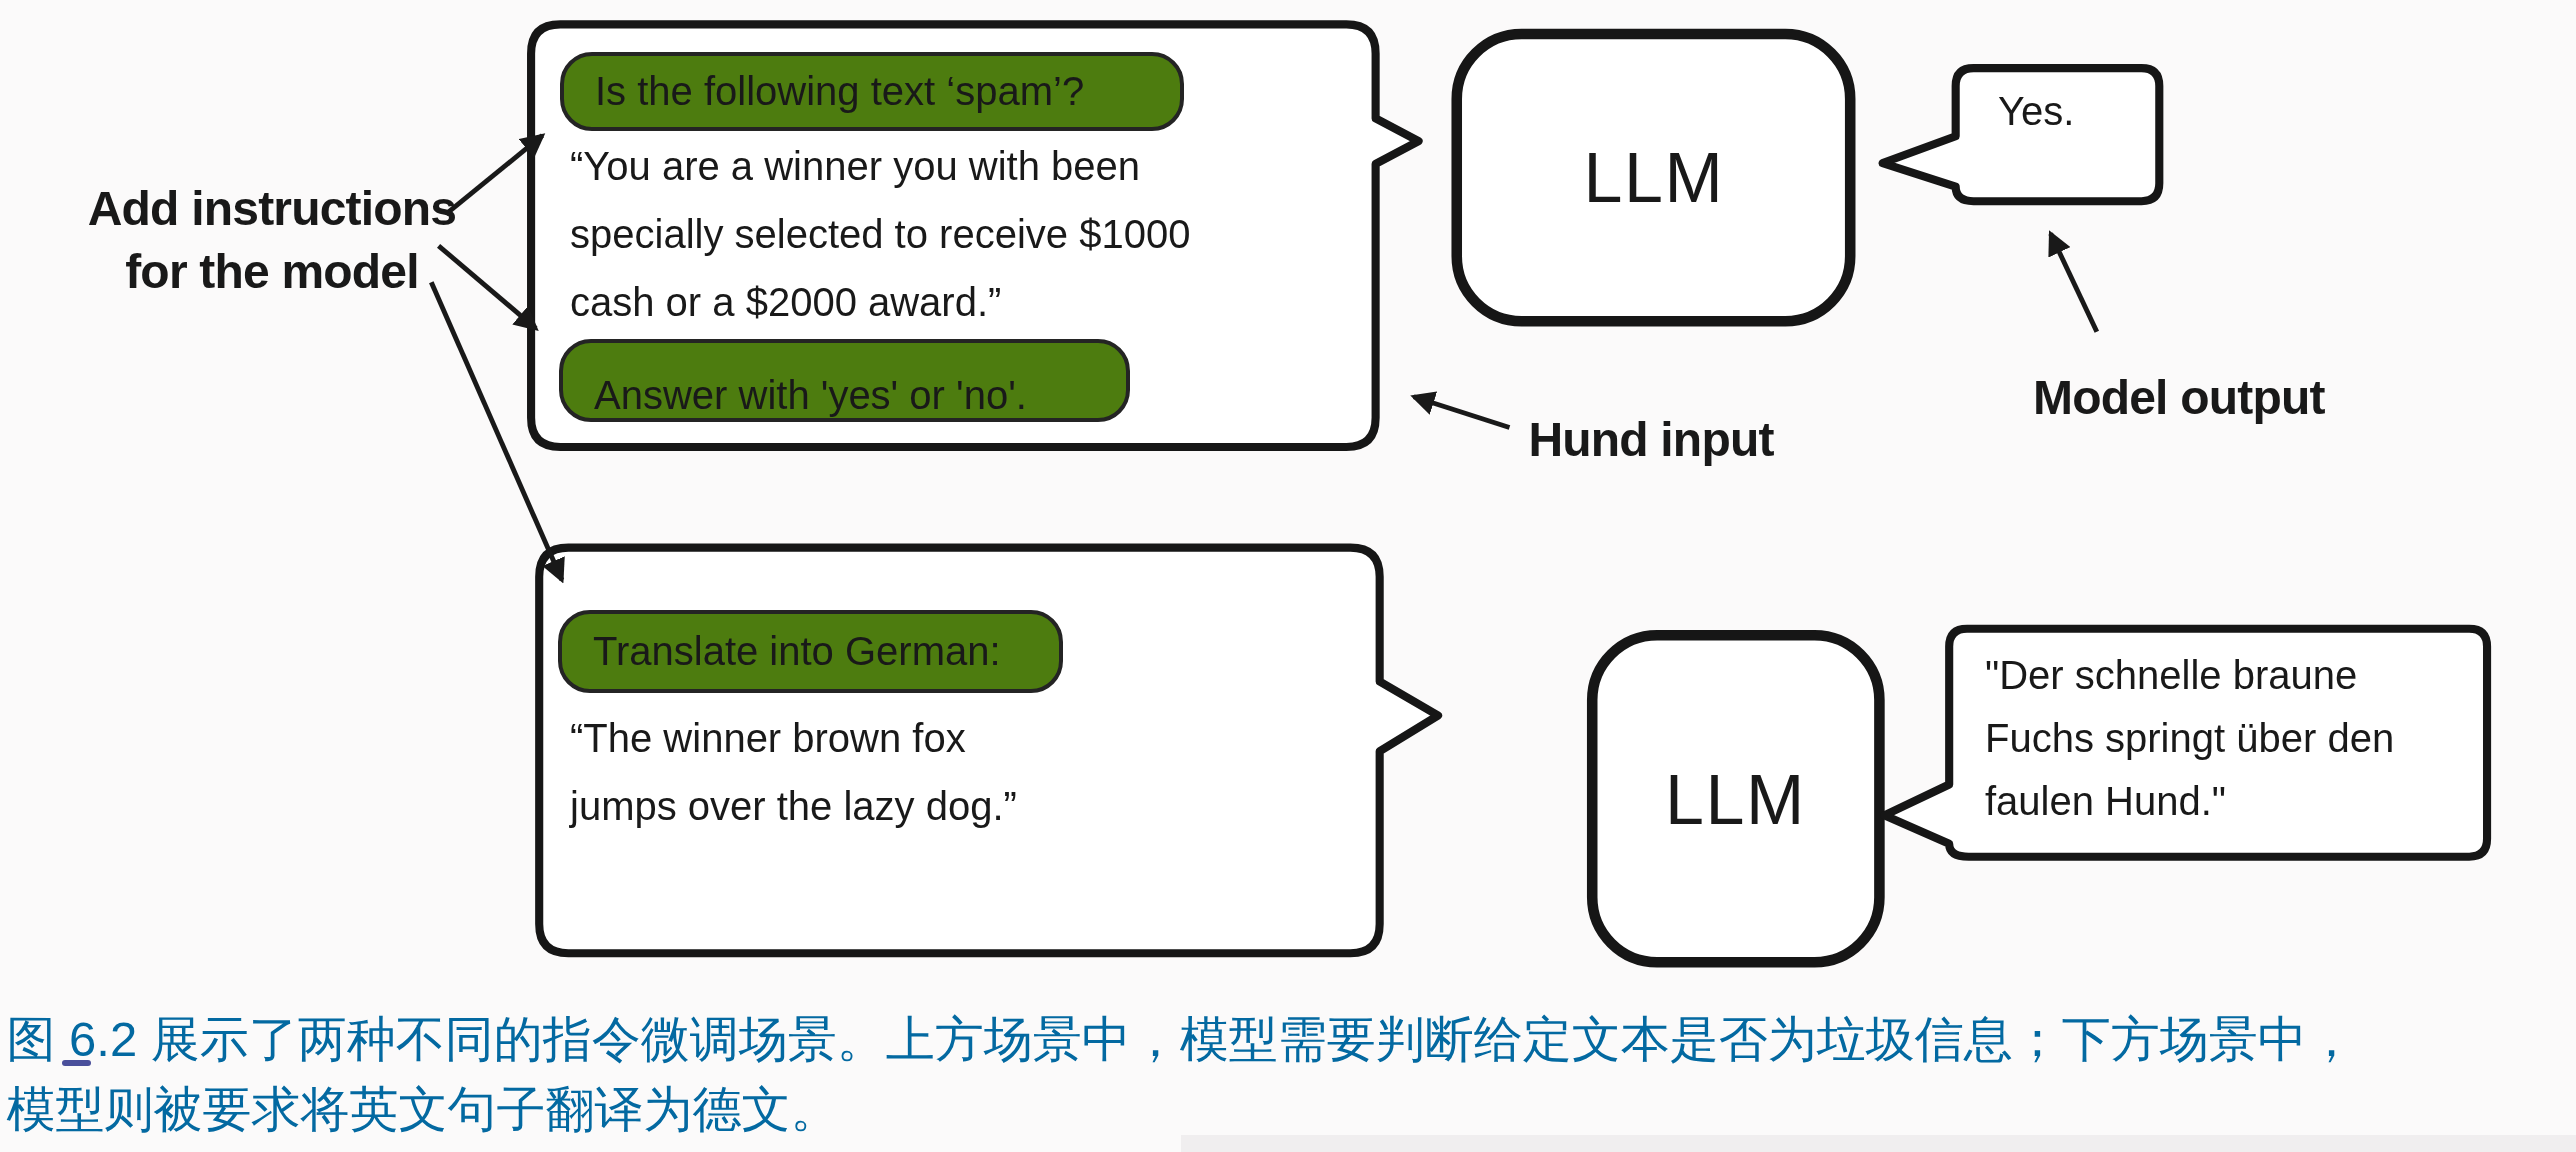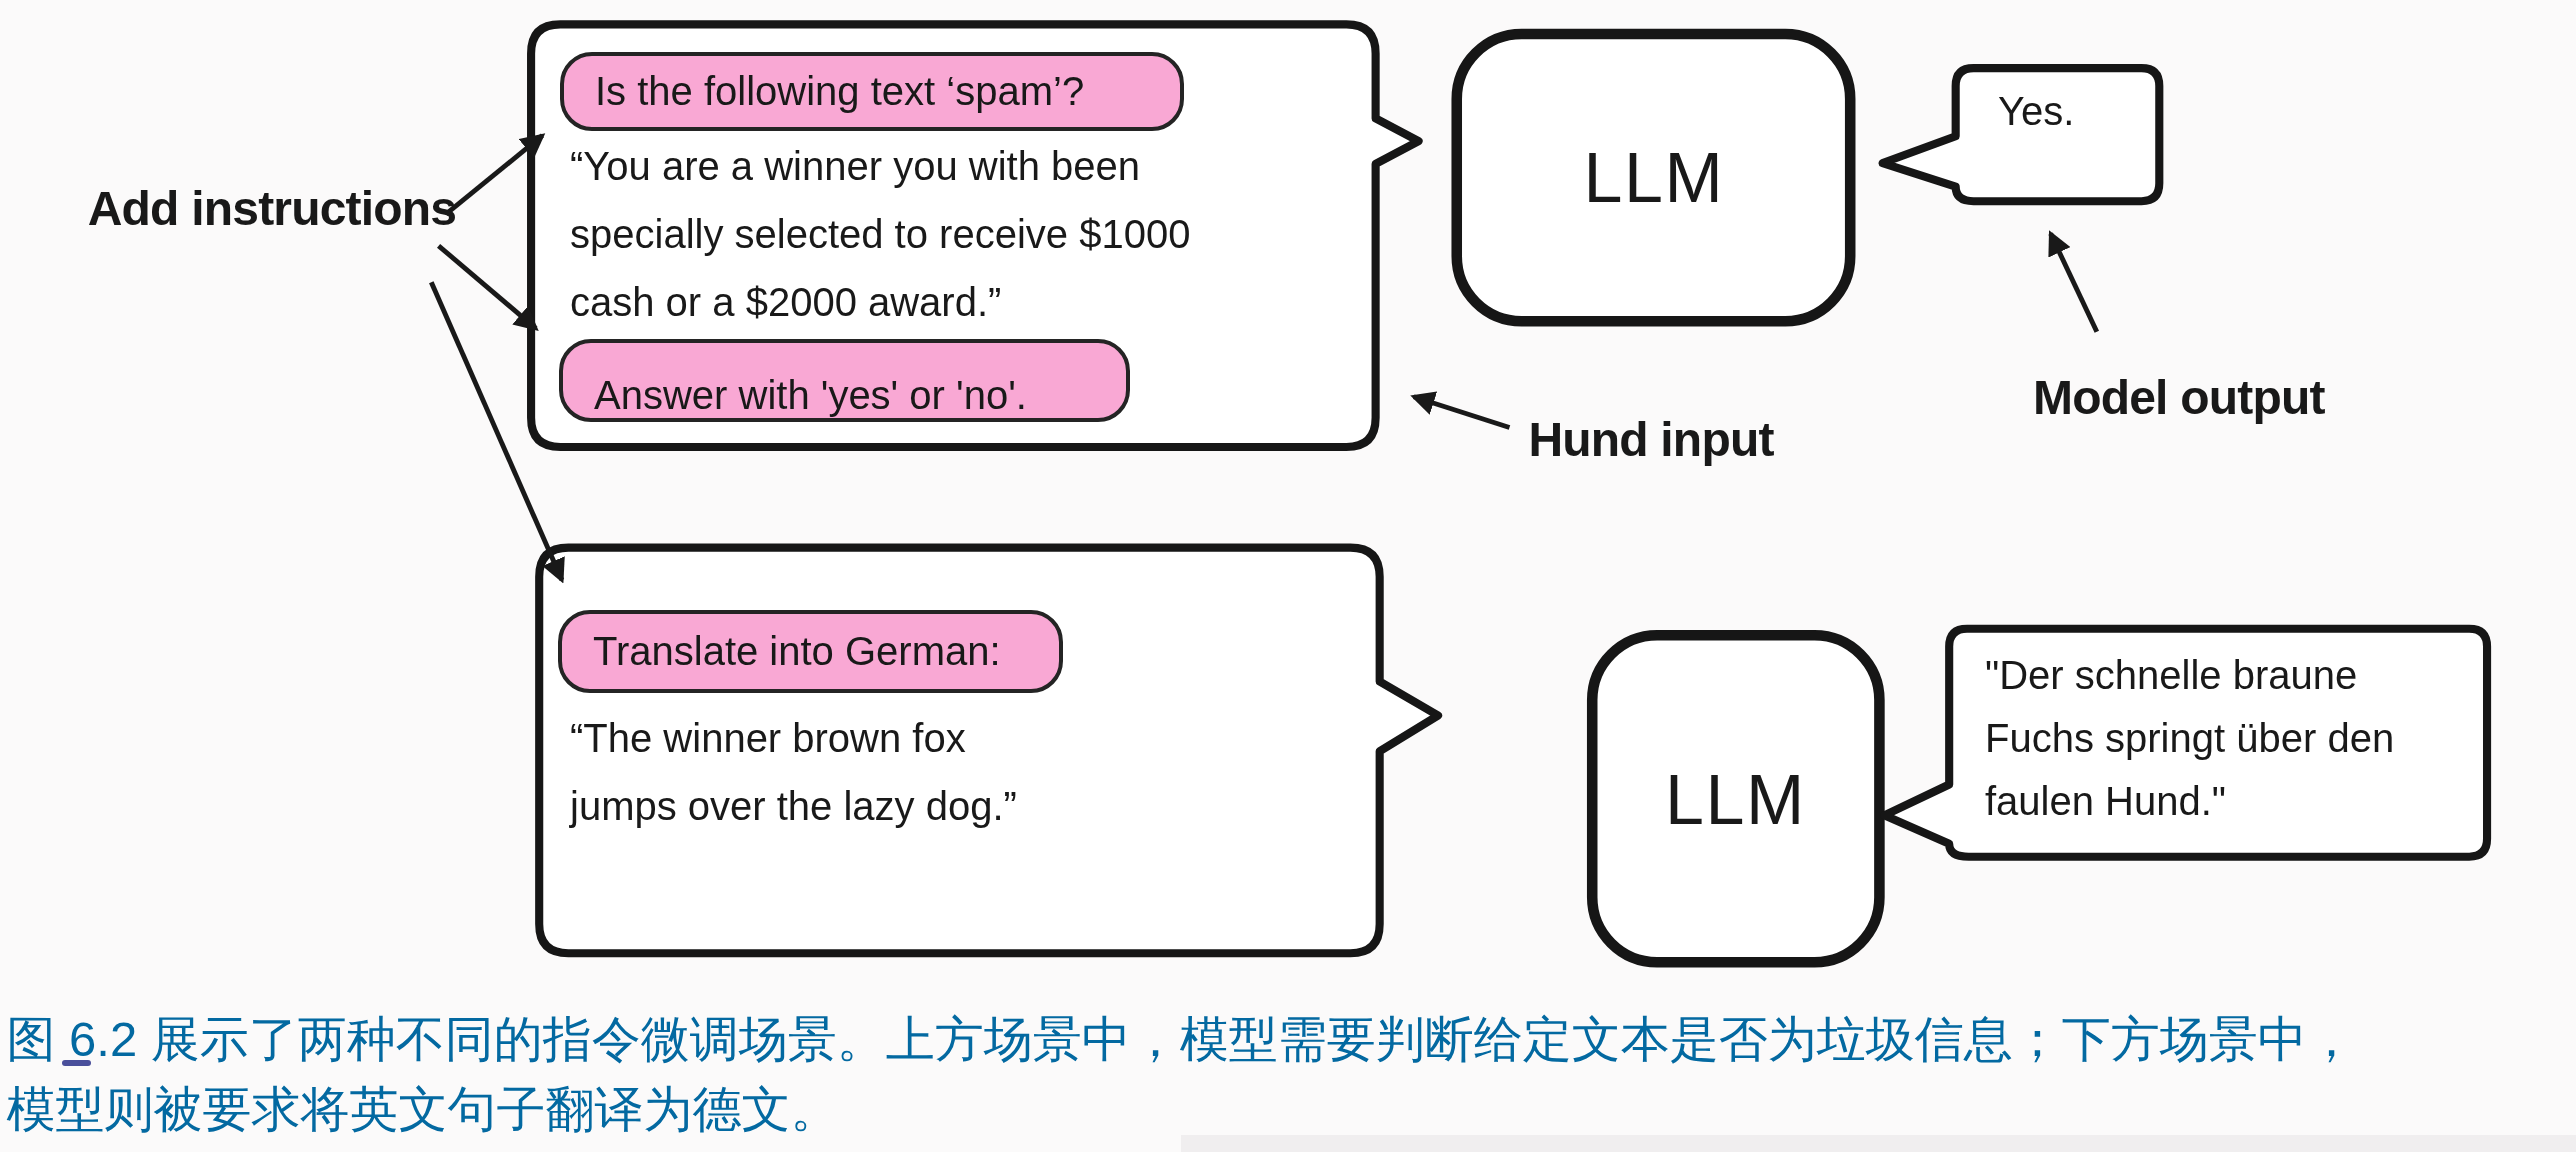--- a/index.html
+++ b/index.html
@@ -8,21 +8,21 @@
     width:2576px;height:1152px;
     background:#fbfafa;
     font-family:"Liberation Sans",sans-serif;
     color:#191919;
     overflow:hidden;
   }
   svg.layer{position:absolute;left:0;top:0;width:2576px;height:1152px;}
   .pill{
     position:absolute;
     box-sizing:border-box;
-    background:#f9a8d4;
+    background:#4d7c0f;
     border:4.9px solid #242424;
     border-radius:32px;
     display:flex;align-items:center;
     padding:0 31px;
     font-size:40px;
     white-space:nowrap;
   }
   .bodytext{
     position:absolute;
     font-size:40px;
@@ -97,20 +97,21 @@
 
     <path d="M 549 264 L 668 167" fill="none" stroke="#191919" stroke-width="6" marker-end="url(#ah)"></path>
     <path d="M 540 303 L 660 405" fill="none" stroke="#191919" stroke-width="6" marker-end="url(#ah)"></path>
     <path d="M 531 348 L 692 715" fill="none" stroke="#191919" stroke-width="6" marker-end="url(#ah)"></path>
     <path d="M 1860 527 L 1742 489" fill="none" stroke="#191919" stroke-width="6" marker-end="url(#ah)"></path>
     <path d="M 2584 409 L 2527 288" fill="none" stroke="#191919" stroke-width="6" marker-end="url(#ah)"></path>
   </svg>
 
   <div class="annot" style="left:69px;top:177px;width:406px;">
     <div>Add instructions</div>
+    <div>for the model</div>
   </div>
 
   <div class="pill" style="left:560px;top:52px;width:624px;height:79px;">
     <span>Is the following text ‘spam’?</span>
   </div>
 
   <div class="bodytext" style="left:570px;top:132px;">
     <div>“You are a winner you with been</div>
     <div>specially selected to receive $1000</div>
     <div>cash or a $2000 award.”</div>

